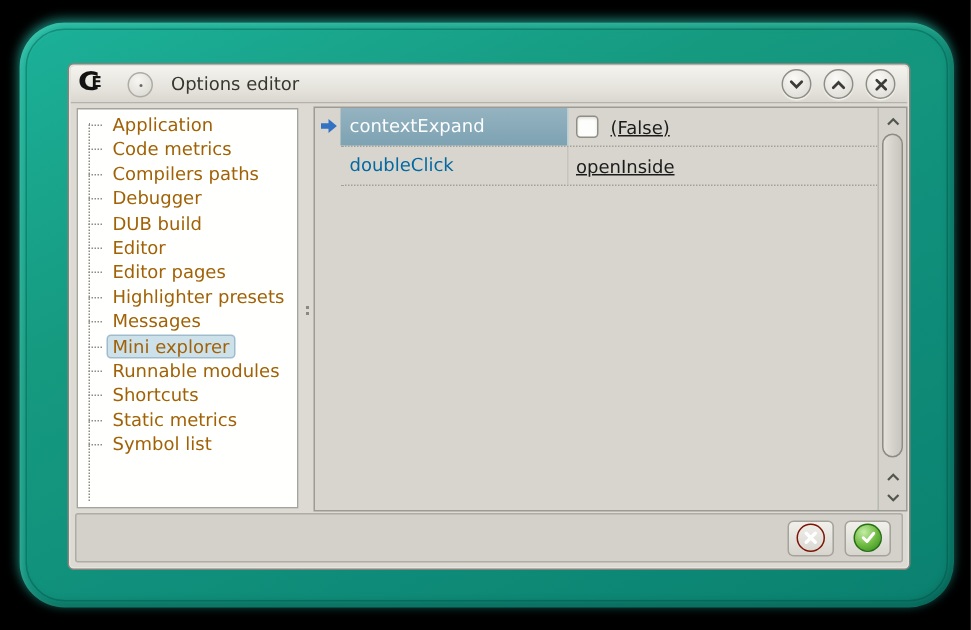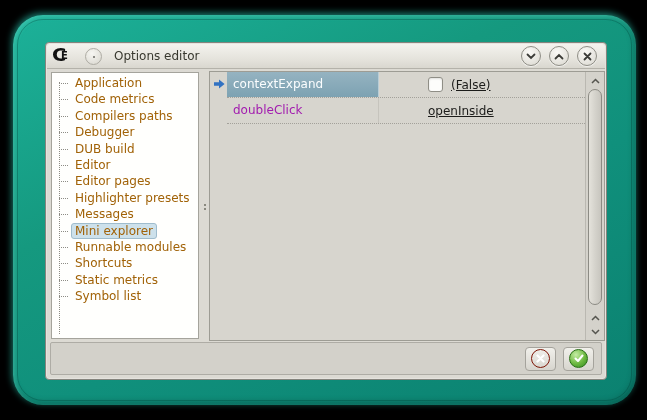--- a/index.html
+++ b/index.html
@@ -83,23 +83,23 @@
   }
 
   
   .grid {
     position:absolute; left:163px; top:28px; width:396px; height:270px;
     background:#d7d5ce; border:1px solid #9d9c94;
   }
   .gutter { position:absolute; left:0; top:0; width:17px; bottom:0; border-right:0; }
   .gutter .row-arrow { position:absolute; left:4px; top:7px; }
   .rows { position:absolute; left:17px; top:0; right:19px; }
-  .prow { position:relative; height:26px; border-bottom:1px dotted #a3a19a; display:flex;gap:44px; }
+  .prow { position:relative; height:26px; border-bottom:1px dotted #a3a19a; display:flex; }
   .prow .pname {
-    width:152px; padding:0 6px; font-size:12px; line-height:25px; color:#a21caf;
+    width:152px; padding:0 6px; font-size:12px; line-height:25px; color:#0369a1;
     border-right:1px solid #c6c4bd; white-space:nowrap; overflow:hidden;
   }
   .prow.selected .pname {
     background:linear-gradient(#95b3c1,#7da2b2); color:#fbfdfe;
     border-right-color:#b9cdd6;
   }
   .prow .pvalue {
     flex:1; display:flex; align-items:center; padding:0 5px;
     font-size:12px; color:#1c1c1a;text-decoration:underline;
   }

